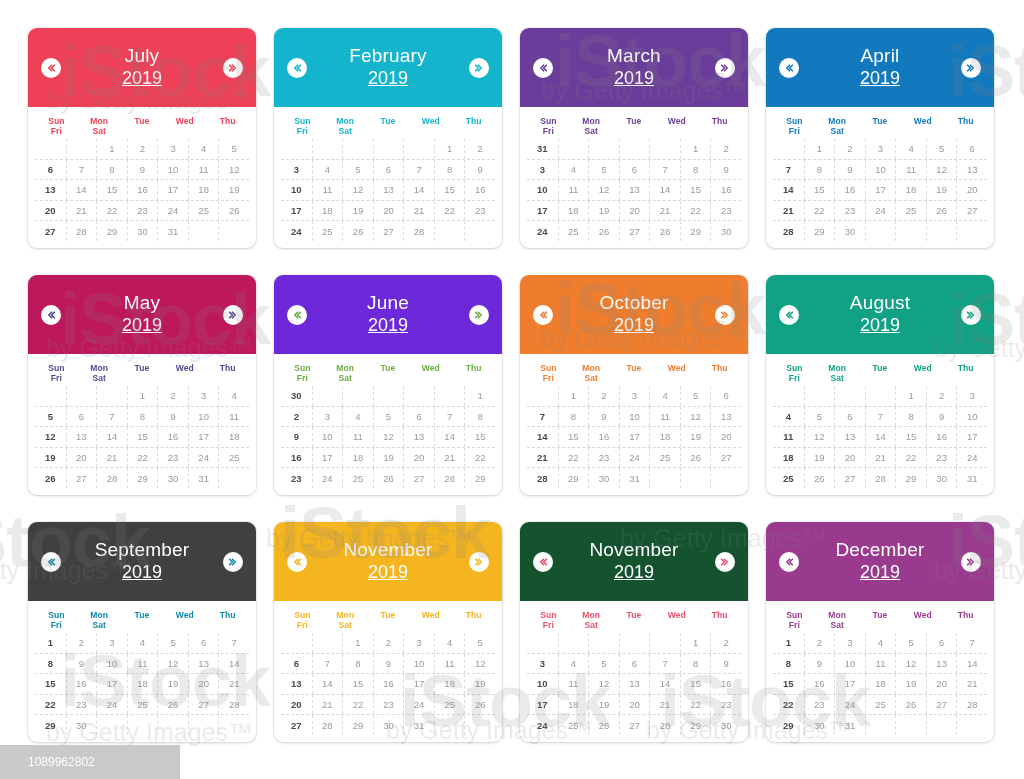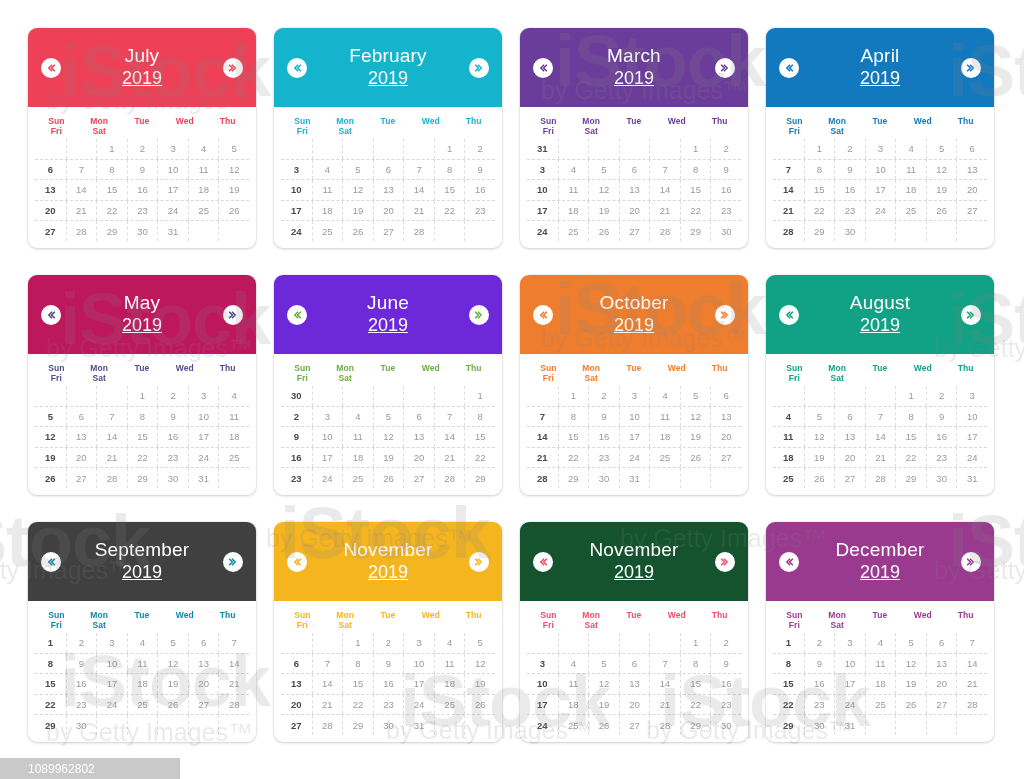--- a/index.html
+++ b/index.html
@@ -153,21 +153,21 @@
     font-weight: 700;
   }
   .day-cell.empty { color: transparent; }
 
   
   .footer-id {
     position: absolute;
     left: 0;
     bottom: 0;
     width: 180px;
-    height: 21px;
+    height: 34px;
     background: #c9c9c9;
     display: flex;
     align-items: center;
     padding-left: 28px;
     z-index: 6;
   }
   .footer-id-text {
     color: #ffffff;
     font-size: 12px;
     font-family: "Liberation Sans", sans-serif;

